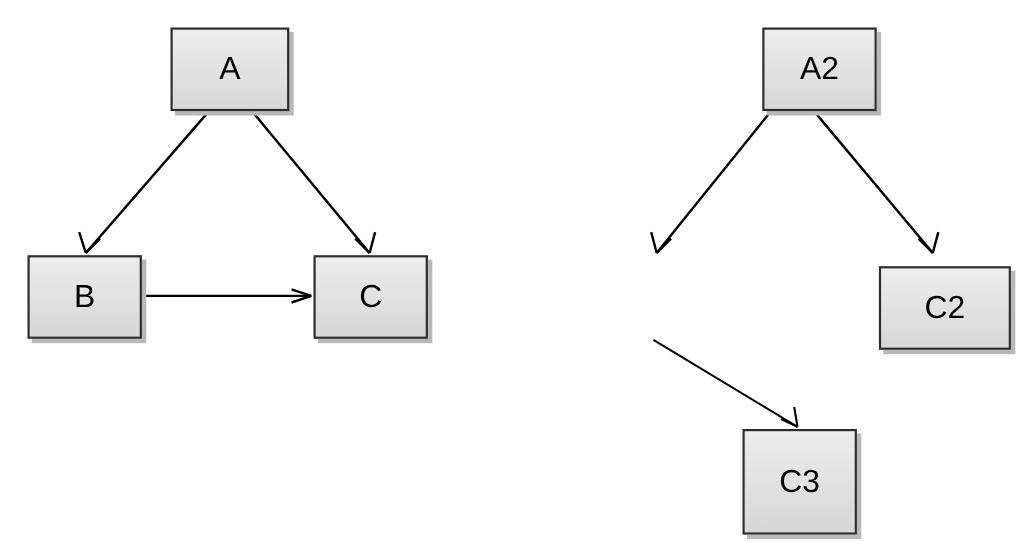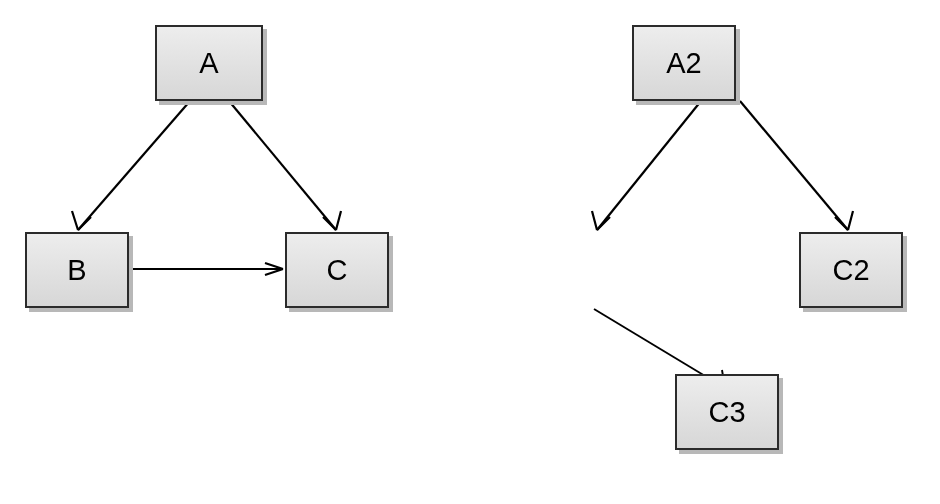--- a/index.html
+++ b/index.html
@@ -87,23 +87,23 @@
   <div class="node" style="left:155px; top:25px; width:108px; height:76px;">
     <span class="node-label">A</span>
   </div>
   <div class="node" style="left:25px; top:232px; width:104px; height:76px;">
     <span class="node-label">B</span>
   </div>
   <div class="node" style="left:285px; top:232px; width:104px; height:76px;">
     <span class="node-label">C</span>
   </div>
 
-  <div class="node" style="left:632px; top:25px; width:104px; height:76px;">
+  <div class="node" style="left:693px; top:25px; width:104px; height:76px;">
     <span class="node-label">A2</span>
   </div>
-  <div class="node" style="left:799px; top:232px; width:104px; height:76px;">
+  <div class="node" style="left:799px; top:242px; width:120px; height:76px;">
     <span class="node-label">C2</span>
   </div>
-  <div class="node" style="left:675px; top:374px; width:104px; height:76px;justify-content:center;">
+  <div class="node" style="left:675px; top:390px; width:104px; height:96px;justify-content:center;">
     <span class="node-label">C3</span>
   </div>
 
 </div>
 
 </body></html>

